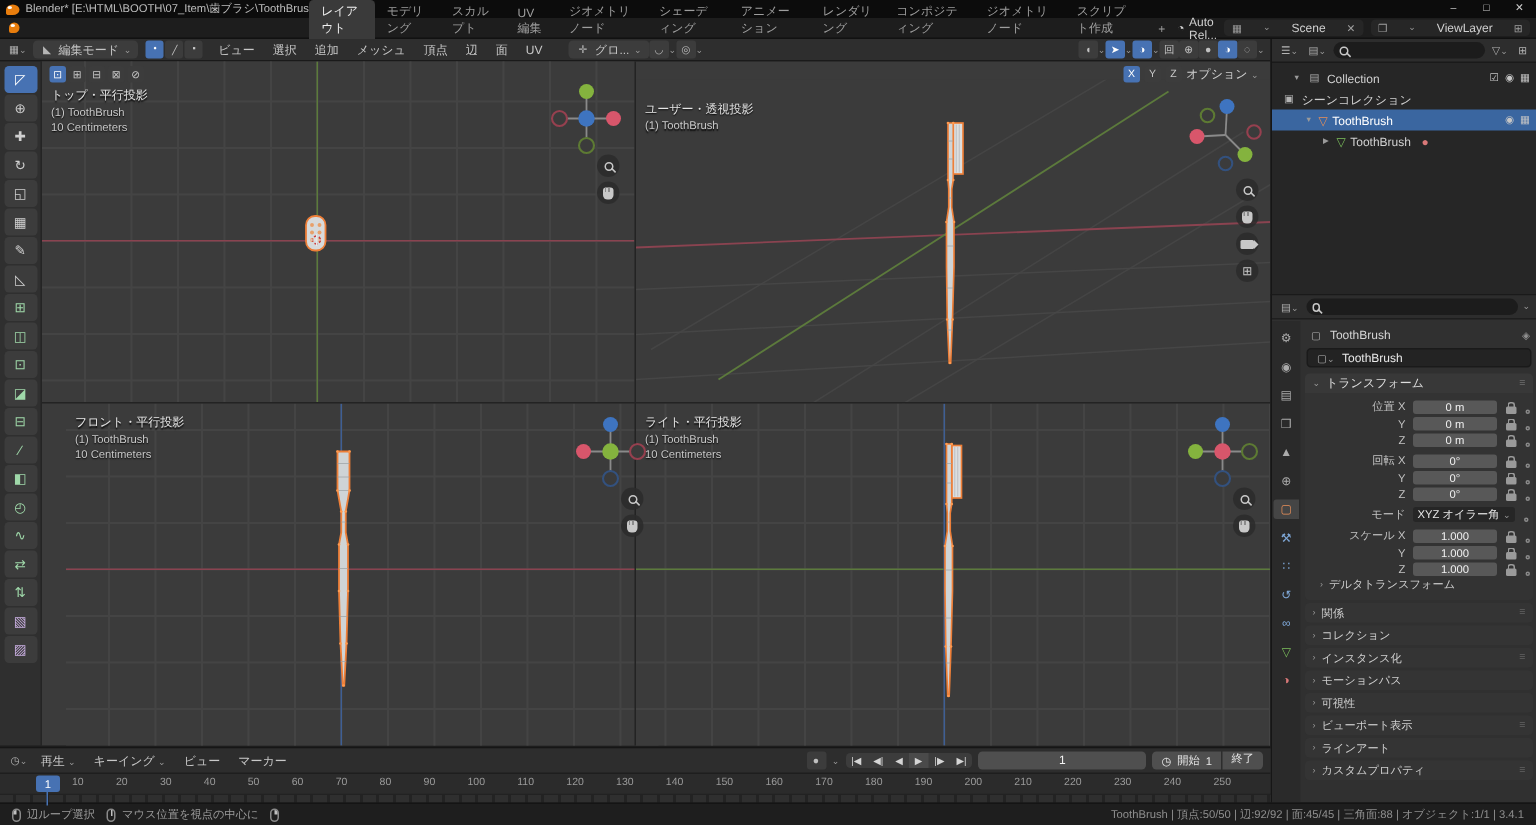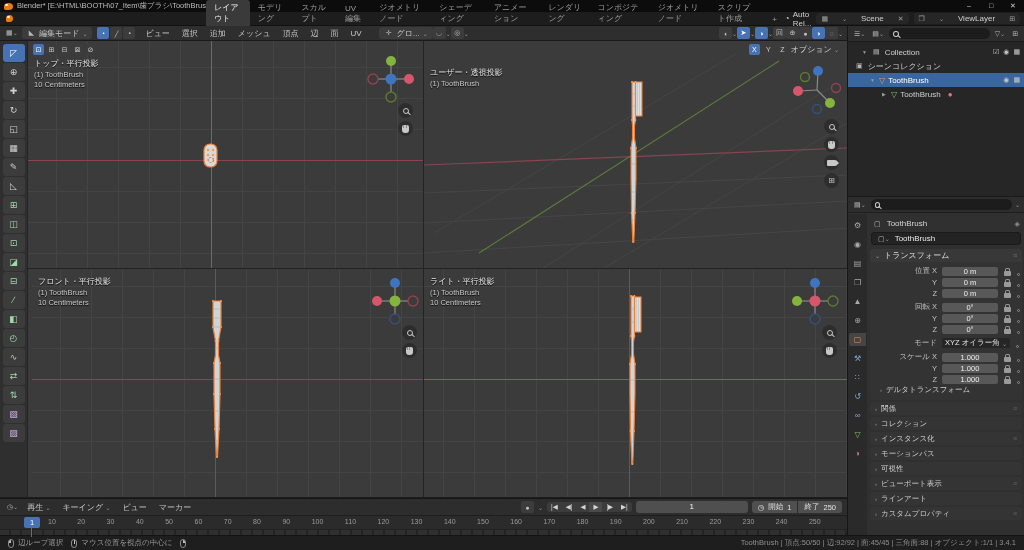--- a/index.html
+++ b/index.html
@@ -45,21 +45,21 @@
   .tool-btn.green { color:#9fd8a9; }
   .tool-btn.purple { color:#cbb0e3; }
 
   
   .quads { position:absolute; left:28px; top:41px; width:819px; height:456px; background:#3b3b3b; }
   .quad { position:absolute; overflow:hidden; background-color:#3b3b3b;
           background-image:linear-gradient(#444 1px,transparent 1px),linear-gradient(90deg,#444 1px,transparent 1px);
           background-size:31px 31px; }
   .quad.tl { left:0; top:0; width:395px; height:227px; background-position:28px 26px; }
   .quad.tr { left:396px; top:12px; width:423px; height:227px; background-image:none; }
-  .quad.bl { left:4px; top:228px; width:395px; height:228px; background-position:28px 17px; }
+  .quad.bl { left:16px; top:228px; width:395px; height:228px; background-position:28px 17px; }
   .quad.br { left:396px; top:228px; width:423px; height:228px; background-position:19px 17px; }
   .divider-v { position:absolute; left:395px; top:0; width:1px; height:456px; background:#232323; }
   .divider-h { position:absolute; left:0; top:227px; width:819px; height:1px; background:#232323; }
   .axis { position:absolute; }
   .vp-label { position:absolute; left:6px; z-index:3; }
   .vp-label .l1 { font-size:8px; color:#e6e6e6; text-shadow:0 1px 1px #000;text-align:center; }
   .vp-label .l2,.vp-label .l3 { font-size:7.5px; color:#c9c9c9; text-shadow:0 1px 1px #000; margin-top:1px; }
   .gizmo { position:absolute; z-index:3; }
   .navbtns { position:absolute; z-index:3; display:flex; flex-direction:column; gap:3px; }
   .navbtn { width:15px; height:15px; border-radius:50%; background:rgba(44,44,44,.85); display:flex; align-items:center; justify-content:center; color:#c8c8c8; font-size:8px; }
@@ -124,21 +124,21 @@
   .tl-header { height:17px; background:#2d2d2d; border-bottom:1px solid #1e1e1e; display:flex; align-items:center; gap:2px; padding:0 5px; }
   .tl-menus { display:flex; gap:2px; }
   .tl-right { margin-left:auto; display:flex; align-items:center; gap:4px; }
   .pb-group { display:flex; background:#3c3c3c; border-radius:3px; overflow:hidden; }
   .pb-group span { padding:1px 4px; font-size:6.5px; color:#d5d5d5; }
   .pb-group span.play { background:#4a4a4a; }
   .frame-field { width:112px; height:12px; background:#4f4f4f; border-radius:3px; color:#f2f2f2; font-size:8px; text-align:center; line-height:12px; }
   .range-group { display:flex; gap:1px; }
   .range-seg { height:12px; background:#4f4f4f; display:flex; align-items:center; gap:4px; padding:0 6px; font-size:7.5px; color:#e5e5e5; }
   .range-seg:first-child { border-radius:3px 0 0 3px; }
-  .range-seg:last-child { border-radius:0 3px 3px 0; }
+  .range-seg:last-child { border-radius:0 3px 3px 0;flex-direction:column; }
   .ruler { position:relative; height:13px; background:#2b2b2b; }
   .ticks { position:absolute; left:48px; right:26px; top:2px; display:flex; justify-content:space-between; }
   .ticks span { font-size:7px; color:#9a9a9a; }
   .playhead { position:absolute; left:24px; top:1px; width:16px; height:11px; background:#4772b3; border-radius:2px; color:#fff; font-size:7.5px; text-align:center; line-height:11px; z-index:2; }
   .playhead::after { content:""; position:absolute; left:7px; top:11px; width:1px; height:9px; background:#4772b3; }
   .cache-strip { height:7px; background:repeating-linear-gradient(90deg,#2f2f2f 0 9px,#232323 9px 11px); border-top:1px solid #222; }
 
   
   .statusbar { position:absolute; left:0; top:535px; width:1024px; height:15px; background:#1e1e1e; border-top:1px solid #141414; display:flex; align-items:center; padding:0 8px; gap:8px; }
   .hint { display:flex; align-items:center; gap:4px; font-size:7.5px; color:#9c9c9c;justify-content:flex-end; }

